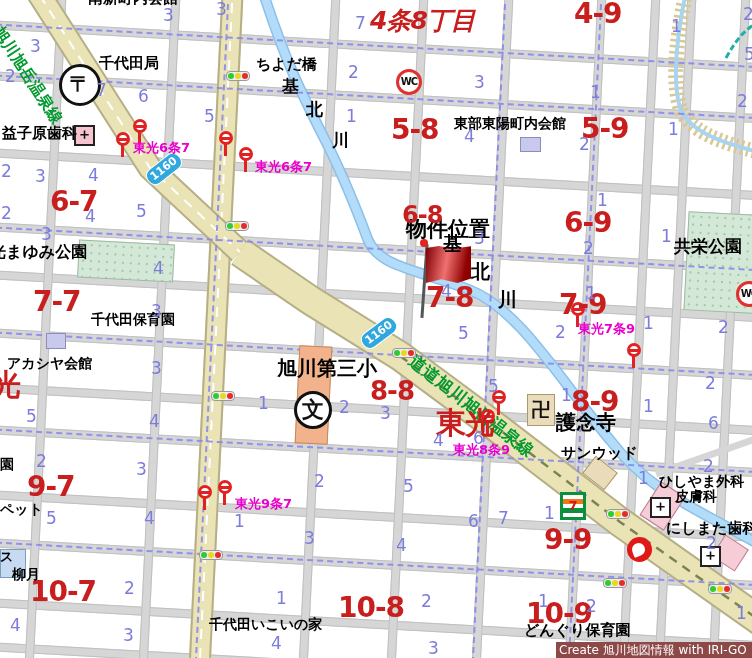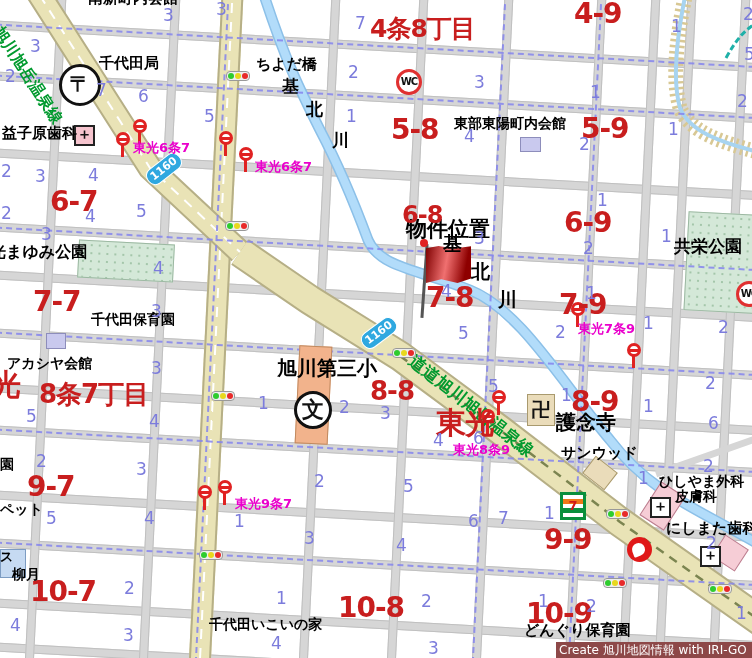--- a/index.html
+++ b/index.html
@@ -152,32 +152,31 @@
     <div class="bdash-v" style="left: 601px;"></div>
     <div id="flag">
     <div class="pole"></div>
     <div class="ball"></div>
     <div class="cloth"></div>
   </div>
   <div class="lbl lbl-prop" style="left:406px;top:219px;">物件位置</div>
 
 
   <div id="credit">Create 旭川地図情報 with IRI-GO</div>
-<div class="lbl lbl-red" style="left: 370px; top: 16px; font-size: 25px;">4条8丁目</div>
+<div class="lbl lbl-red" style="left: 370px; top: 8px; font-size: 25px; font-style: italic;">4条8丁目</div>
     <div class="lbl lbl-red" style="left: 574px; top: 0px; font-size: 28px;">4-9</div>
     <div class="lbl lbl-red" style="left: 391px; top: 116px; font-size: 28px;">5-8</div>
     <div class="lbl lbl-red" style="left: 581px; top: 115px; font-size: 28px;">5-9</div>
     <div class="lbl lbl-red" style="left: 50px; top: 188px; font-size: 28px;">6-7</div>
     <div class="lbl lbl-red" style="left: 402px; top: 203px; font-size: 24px;">6-8</div>
     <div class="lbl lbl-red" style="left: 564px; top: 209px; font-size: 28px;">6-9</div>
     <div class="lbl lbl-red" style="left: 33px; top: 288px; font-size: 28px;">7-7</div>
     <div class="lbl lbl-red" style="left: 426px; top: 284px; font-size: 28px;">7-8</div>
     <div class="lbl lbl-red" style="left: 559px; top: 291px; font-size: 28px;">7-9</div>
     <div class="lbl lbl-red" style="left: -9px; top: 370px; font-size: 30px;">光</div>
-    <div class="lbl lbl-red" style="left: 39px; top: 381px; font-size: 26px;">8条7丁目</div>
     <div class="lbl lbl-red" style="left: 370px; top: 378px; font-size: 26px;">8-8</div>
     <div class="lbl lbl-red" style="left: 436px; top: 408px; font-size: 30px;">東光</div>
     <div class="lbl lbl-red" style="left: 571px; top: 388px; font-size: 28px;">8-9</div>
     <div class="lbl lbl-red" style="left: 27px; top: 473px; font-size: 28px;">9-7</div>
     <div class="lbl lbl-red" style="left: 544px; top: 526px; font-size: 28px; text-align: center;">9-9</div>
     <div class="lbl lbl-red" style="left: 30px; top: 578px; font-size: 28px;">10-7</div>
     <div class="lbl lbl-red" style="left: 338px; top: 594px; font-size: 28px;">10-8</div>
     <div class="lbl lbl-red" style="left: 526px; top: 600px; font-size: 28px;">10-9</div>
     <div class="lbl lbl-mag" style="left: 133px; top: 141px;">東光6条7</div>
     <div class="lbl lbl-mag" style="left: 255px; top: 160px;">東光6条7</div>

